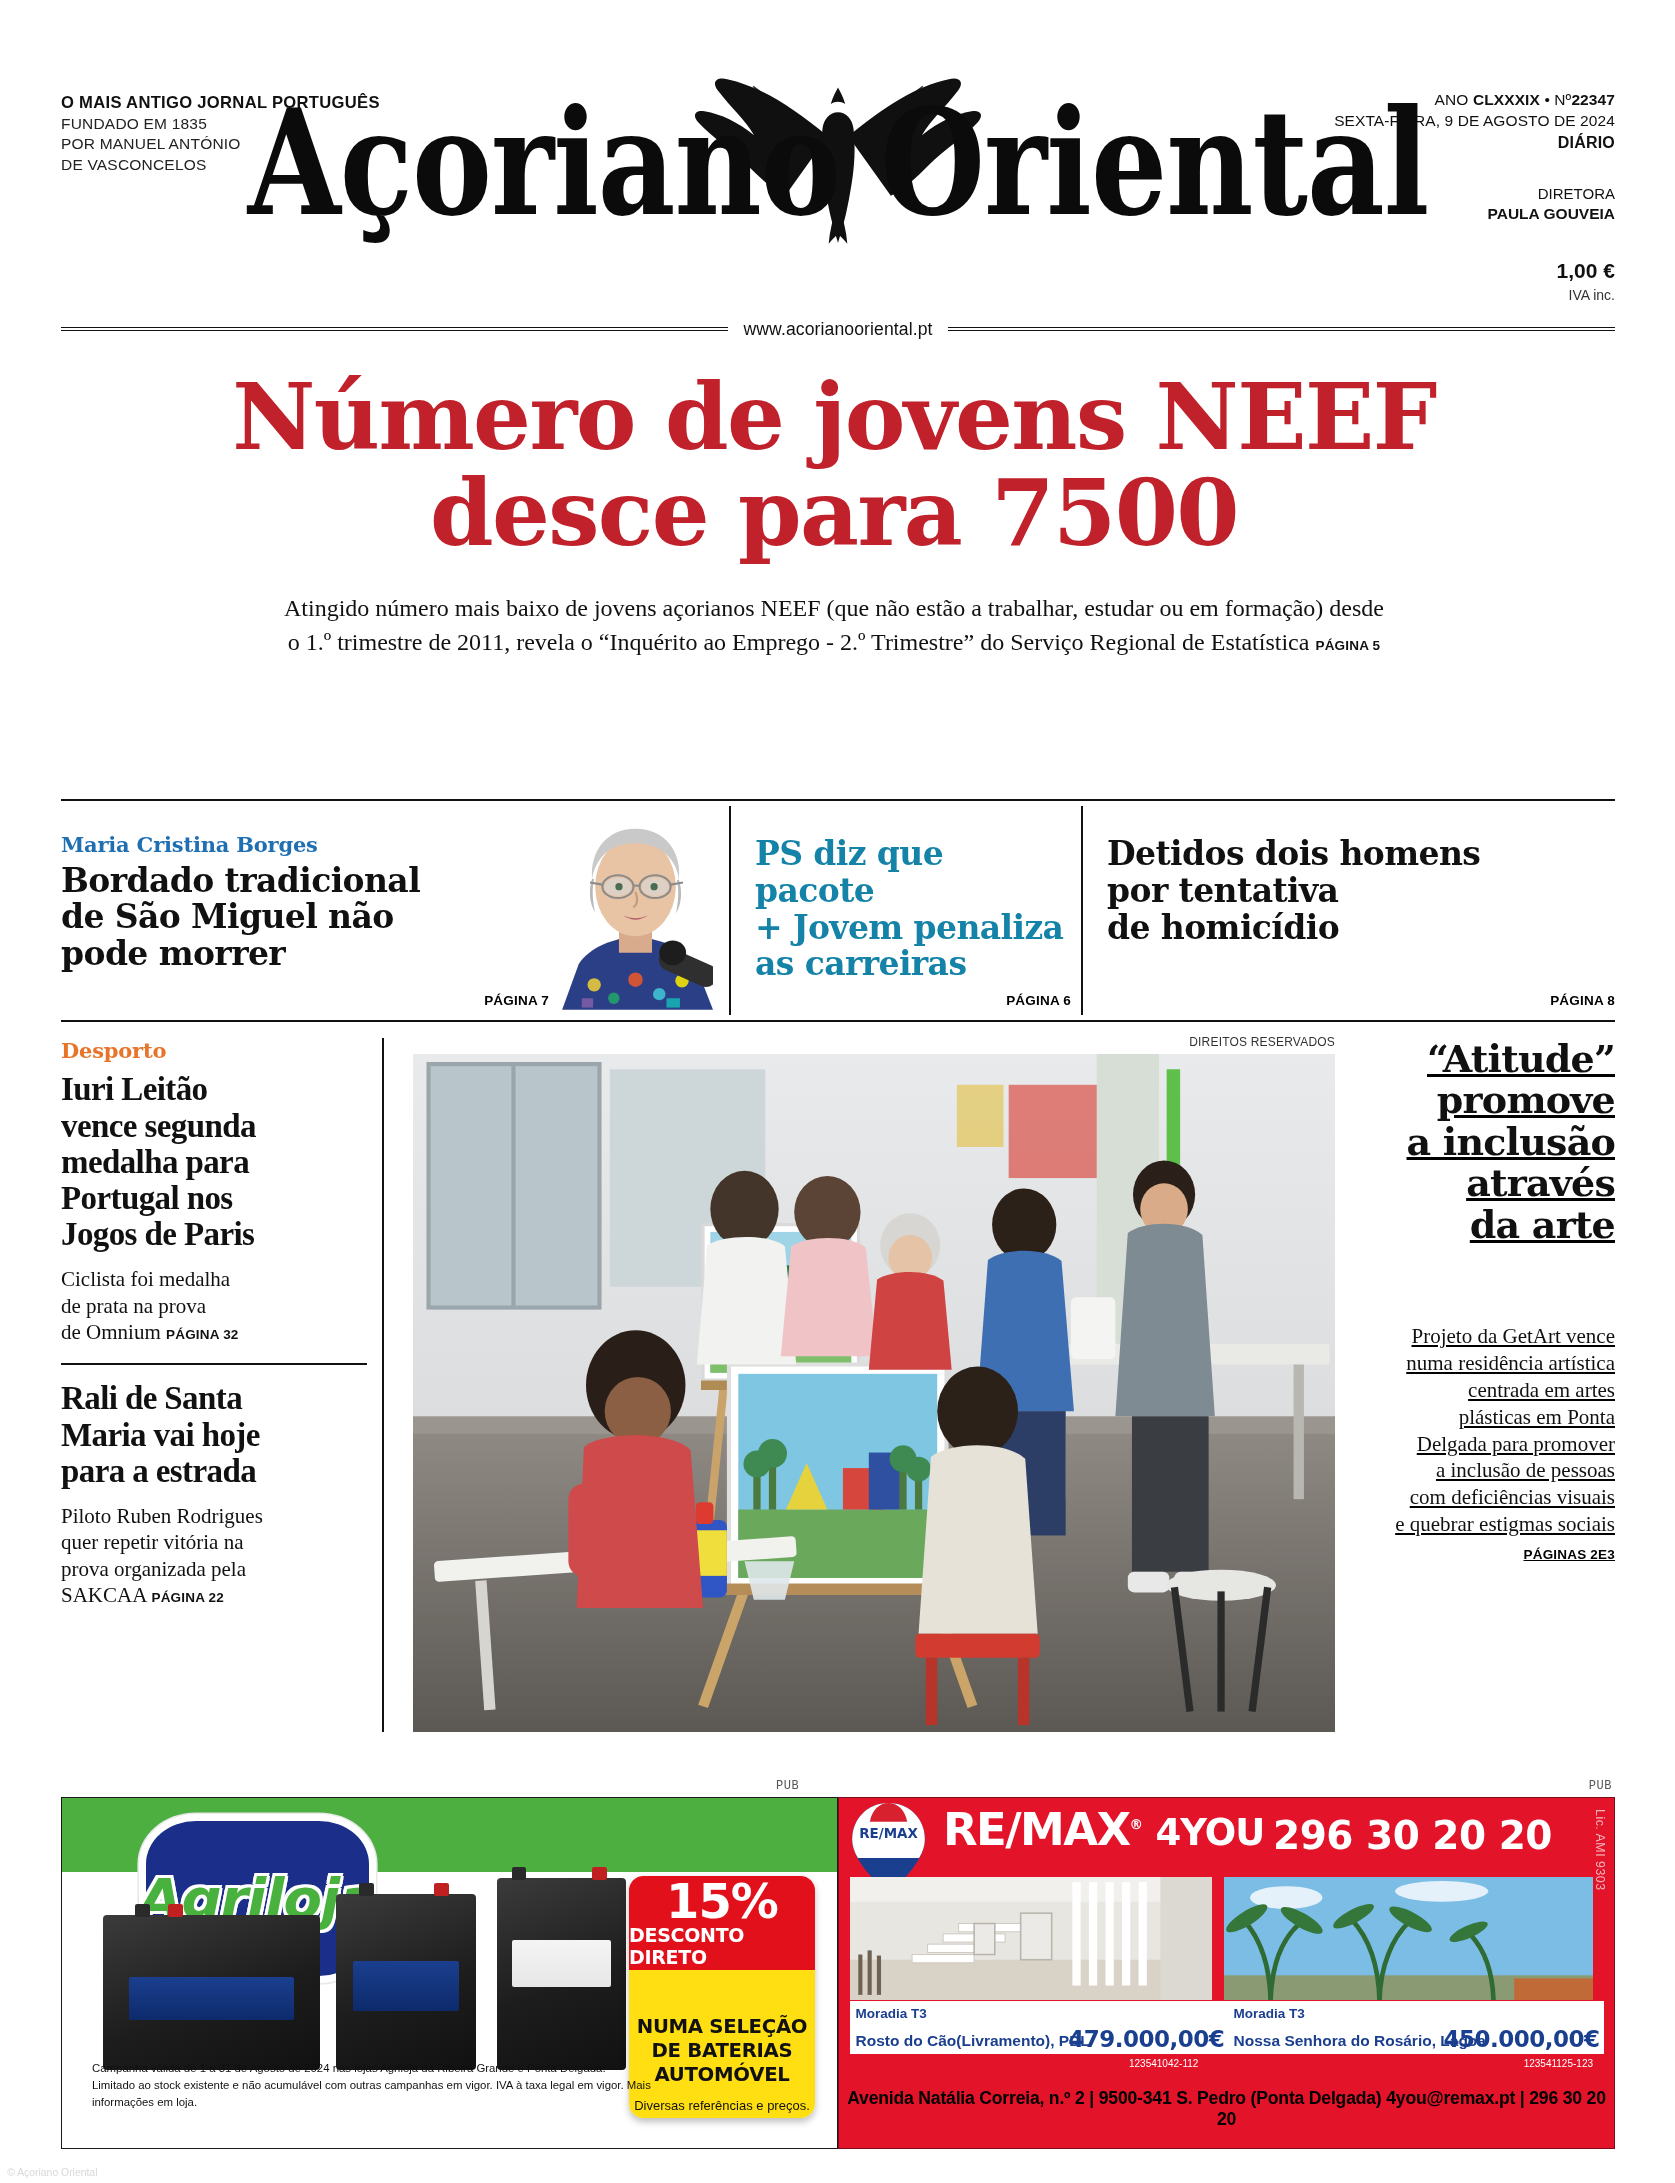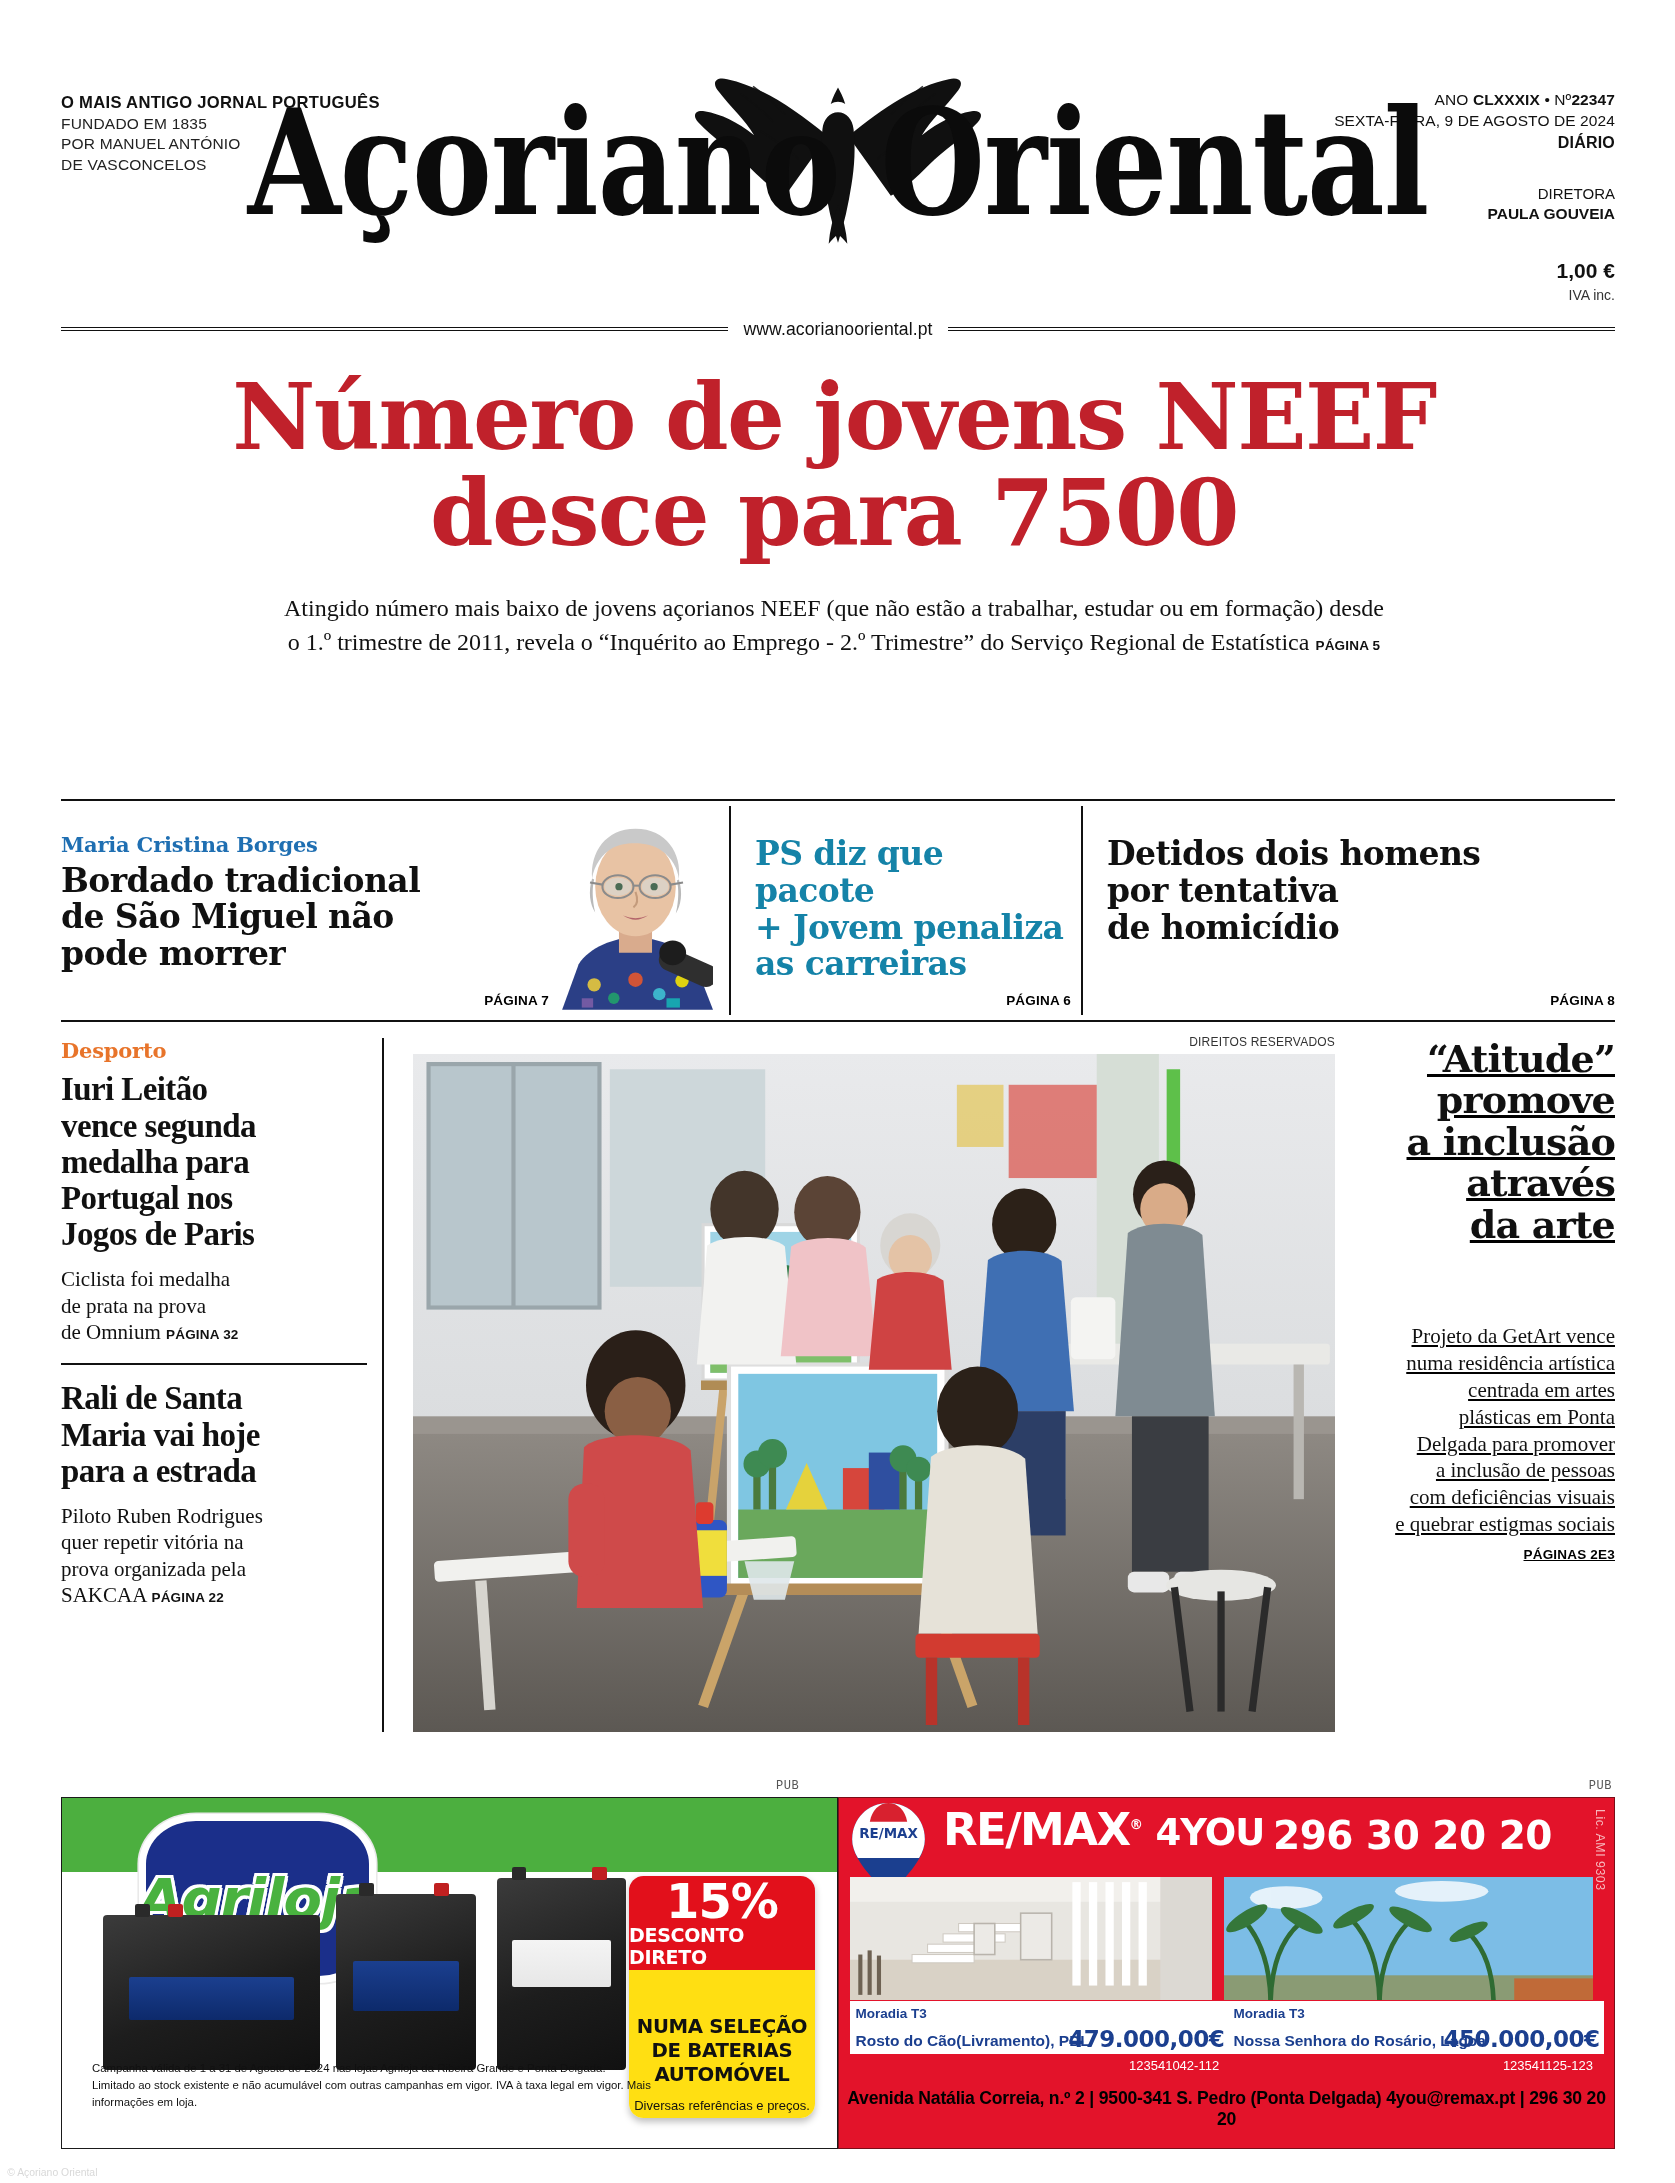--- a/index.html
+++ b/index.html
@@ -194,21 +194,21 @@
   .rm-phone{position:absolute;right:62px;top:14.5px;font-family:"DejaVu Sans", sans-serif;font-weight:bold;font-size:39px;color:#fff;letter-spacing:-0.5px;}
   .rm-lic{position:absolute;right:7.2px;top:11.4px;writing-mode:vertical-rl;font-family:"Liberation Sans", sans-serif;font-size:12.4px;color:#f7b8bd;letter-spacing:0.5px;}
   .rm-photo{position:absolute;top:79px;height:123px;overflow:hidden;background:#b9c2c7;}
   .rm-p1{left:11.4px;width:362px;}
   .rm-p2{left:385px;width:369px;}
   .rm-white{position:absolute;left:11.4px;right:10.4px;top:203px;height:53px;background:#fff;}
   .rm-cell{position:absolute;top:0;height:53px;}
   .rm-cell .tt{font-family:"Liberation Sans", sans-serif;font-weight:bold;font-size:13.5px;color:#1b3f8f;position:absolute;top:5.2px;left:5.2px;}
   .rm-cell .loc{font-family:"Liberation Sans", sans-serif;font-weight:bold;font-size:15.5px;color:#1b3f8f;position:absolute;bottom:4.1px;left:5.2px;}
   .rm-cell .pr{font-family:"DejaVu Sans", sans-serif;font-weight:bold;font-size:23px;color:#1b3f8f;position:absolute;bottom:2.1px;right:4.1px;letter-spacing:-0.5px;}
-  .rm-ref{position:absolute;font-family:"Liberation Sans", sans-serif;font-size:13px;color:#fff;top:260px;}
+  .rm-ref{position:absolute;font-family:"Liberation Sans", sans-serif;font-size:10px;color:#fff;top:260px;}
   .rm-addr{position:absolute;left:0;right:0;bottom:17.6px;text-align:center;font-family:"Liberation Sans", sans-serif;font-weight:bold;font-size:17.6px;color:#000000;letter-spacing:-0.2px;}
 
   .copyright{
     position:absolute;left:7.2px;bottom:5.2px;
     font-family:"Liberation Sans", sans-serif;font-size:10.4px;color:#d8d8d8;
   }
 </style>
 </head>
 <body>
 

